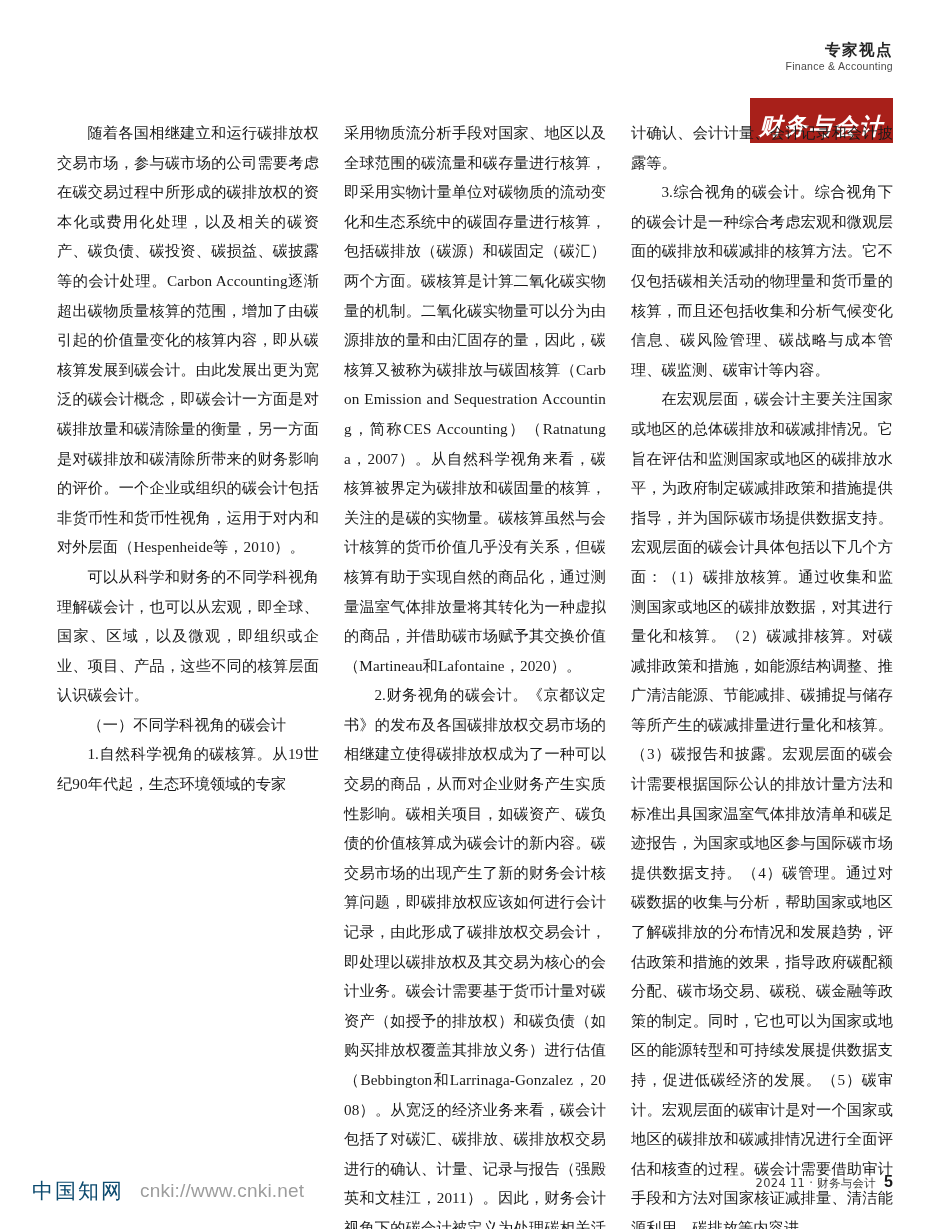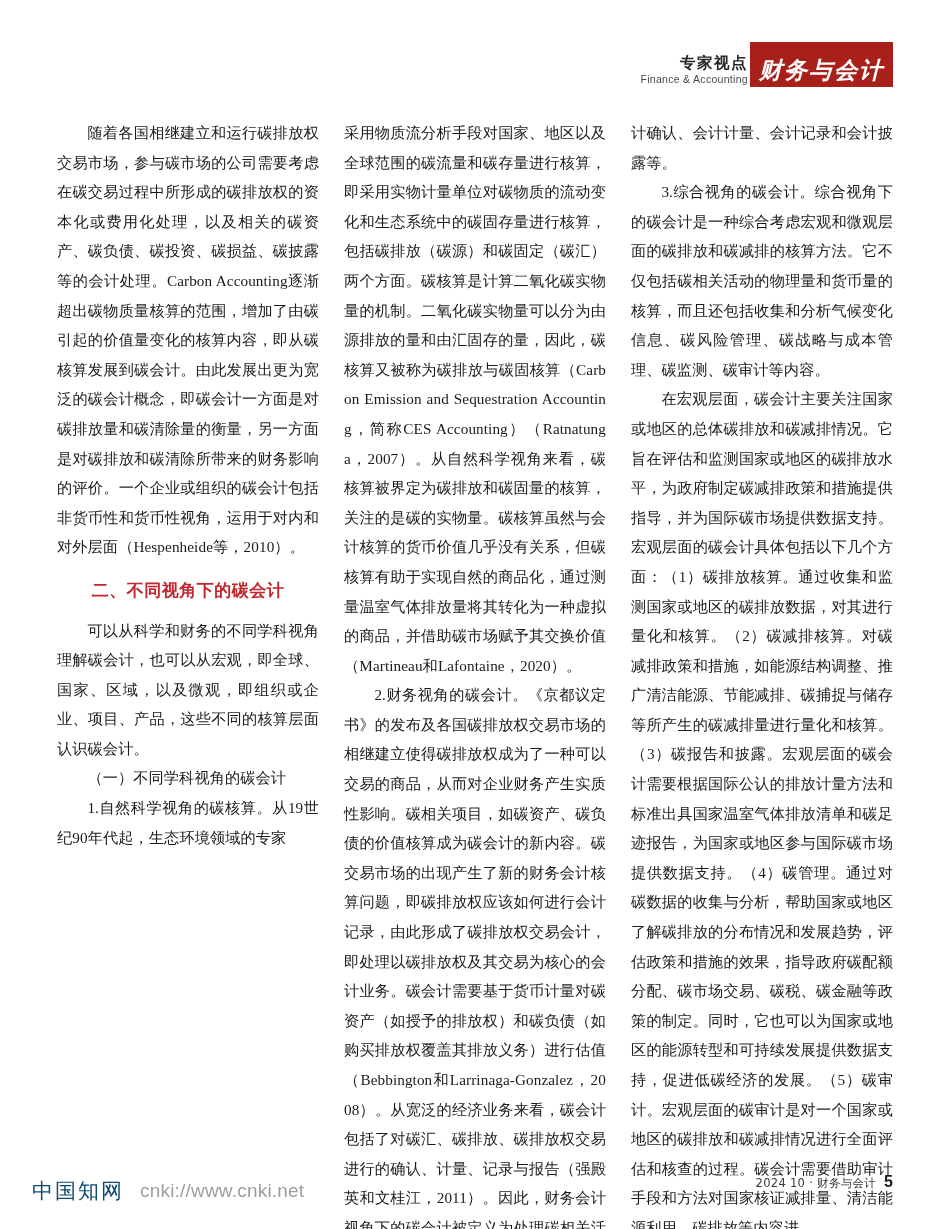--- a/index.html
+++ b/index.html
@@ -16,21 +16,22 @@
     overflow: hidden;
   }
 
   
   #masthead {
     position: absolute;
     top: 42px;
     right: 57px;
     display: flex;
     align-items: flex-end;
-    gap: 2px;
+    gap: 24px;
+    flex-direction: column;
   }
   #masthead-text {
     text-align: right;
     line-height: 1.05;
     padding-bottom: 2px;
   }
   #masthead-cn {
     font-family: "DejaVu Sans", "Liberation Sans", sans-serif;
     font-size: 15.5px;
     font-weight: bold;
@@ -153,21 +154,20 @@
   <div id="masthead-text">
     <div id="masthead-cn">专家视点</div>
     <div id="masthead-en">Finance &amp; Accounting</div>
   </div>
   <div id="masthead-logo">财务与会计</div>
 </div>
 
 <div id="columns">
     <div class="column">
       <p class="para indent">随着各国相继建立和运行碳排放权交易市场，参与碳市场的公司需要考虑在碳交易过程中所形成的碳排放权的资本化或费用化处理，以及相关的碳资产、碳负债、碳投资、碳损益、碳披露等的会计处理。Carbon Accounting逐渐超出碳物质量核算的范围，增加了由碳引起的价值量变化的核算内容，即从碳核算发展到碳会计。由此发展出更为宽泛的碳会计概念，即碳会计一方面是对碳排放量和碳清除量的衡量，另一方面是对碳排放和碳清除所带来的财务影响的评价。一个企业或组织的碳会计包括非货币性和货币性视角，运用于对内和对外层面（Hespenheide等，2010）。</p>
-      <p class="section-heading">二、不同视角下的碳会计</p>
       <p class="para indent">可以从科学和财务的不同学科视角理解碳会计，也可以从宏观，即全球、国家、区域，以及微观，即组织或企业、项目、产品，这些不同的核算层面认识碳会计。</p>
       <p class="para indent">（一）不同学科视角的碳会计</p>
       <p class="para indent">1.自然科学视角的碳核算。从19世纪90年代起，生态环境领域的专家</p>
     </div>
     <div class="column">
       <p class="para flush">采用物质流分析手段对国家、地区以及全球范围的碳流量和碳存量进行核算，即采用实物计量单位对碳物质的流动变化和生态系统中的碳固存量进行核算，包括碳排放（碳源）和碳固定（碳汇）两个方面。碳核算是计算二氧化碳实物量的机制。二氧化碳实物量可以分为由源排放的量和由汇固存的量，因此，碳核算又被称为碳排放与碳固核算（Carbon Emission and Sequestration Accounting，简称CES Accounting）（Ratnatunga，2007）。从自然科学视角来看，碳核算被界定为碳排放和碳固量的核算，关注的是碳的实物量。碳核算虽然与会计核算的货币价值几乎没有关系，但碳核算有助于实现自然的商品化，通过测量温室气体排放量将其转化为一种虚拟的商品，并借助碳市场赋予其交换价值（Martineau和Lafontaine，2020）。</p>
       <p class="para indent">2.财务视角的碳会计。《京都议定书》的发布及各国碳排放权交易市场的相继建立使得碳排放权成为了一种可以交易的商品，从而对企业财务产生实质性影响。碳相关项目，如碳资产、碳负债的价值核算成为碳会计的新内容。碳交易市场的出现产生了新的财务会计核算问题，即碳排放权应该如何进行会计记录，由此形成了碳排放权交易会计，即处理以碳排放权及其交易为核心的会计业务。碳会计需要基于货币计量对碳资产（如授予的排放权）和碳负债（如购买排放权覆盖其排放义务）进行估值（Bebbington和Larrinaga-Gonzalez，2008）。从宽泛的经济业务来看，碳会计包括了对碳汇、碳排放、碳排放权交易进行的确认、计量、记录与报告（强殿英和文桂江，2011）。因此，财务会计视角下的碳会计被定义为处理碳相关活动的会</p>
     </div>
     <div class="column">
       <p class="para flush">计确认、会计计量、会计记录和会计披露等。</p>
@@ -175,15 +175,15 @@
       <p class="para indent">在宏观层面，碳会计主要关注国家或地区的总体碳排放和碳减排情况。它旨在评估和监测国家或地区的碳排放水平，为政府制定碳减排政策和措施提供指导，并为国际碳市场提供数据支持。宏观层面的碳会计具体包括以下几个方面：（1）碳排放核算。通过收集和监测国家或地区的碳排放数据，对其进行量化和核算。（2）碳减排核算。对碳减排政策和措施，如能源结构调整、推广清洁能源、节能减排、碳捕捉与储存等所产生的碳减排量进行量化和核算。（3）碳报告和披露。宏观层面的碳会计需要根据国际公认的排放计量方法和标准出具国家温室气体排放清单和碳足迹报告，为国家或地区参与国际碳市场提供数据支持。（4）碳管理。通过对碳数据的收集与分析，帮助国家或地区了解碳排放的分布情况和发展趋势，评估政策和措施的效果，指导政府碳配额分配、碳市场交易、碳税、碳金融等政策的制定。同时，它也可以为国家或地区的能源转型和可持续发展提供数据支持，促进低碳经济的发展。（5）碳审计。宏观层面的碳审计是对一个国家或地区的碳排放和碳减排情况进行全面评估和核查的过程。碳会计需要借助审计手段和方法对国家核证减排量、清洁能源利用、碳排放等内容进</p>
     </div>
   </div>
 
 <div id="footer-watermark">
   <span id="watermark-cn">中国知网</span>
   <span id="watermark-url">cnki://www.cnki.net</span>
 </div>
 
 <div id="footer-folio">
-  <span id="folio-issue">2024  10 · 财务与会计</span>
+  <span id="folio-issue">2024  11 · 财务与会计</span>
   <span id="folio-page">5</span>
 </div>
 
 </body></html>

